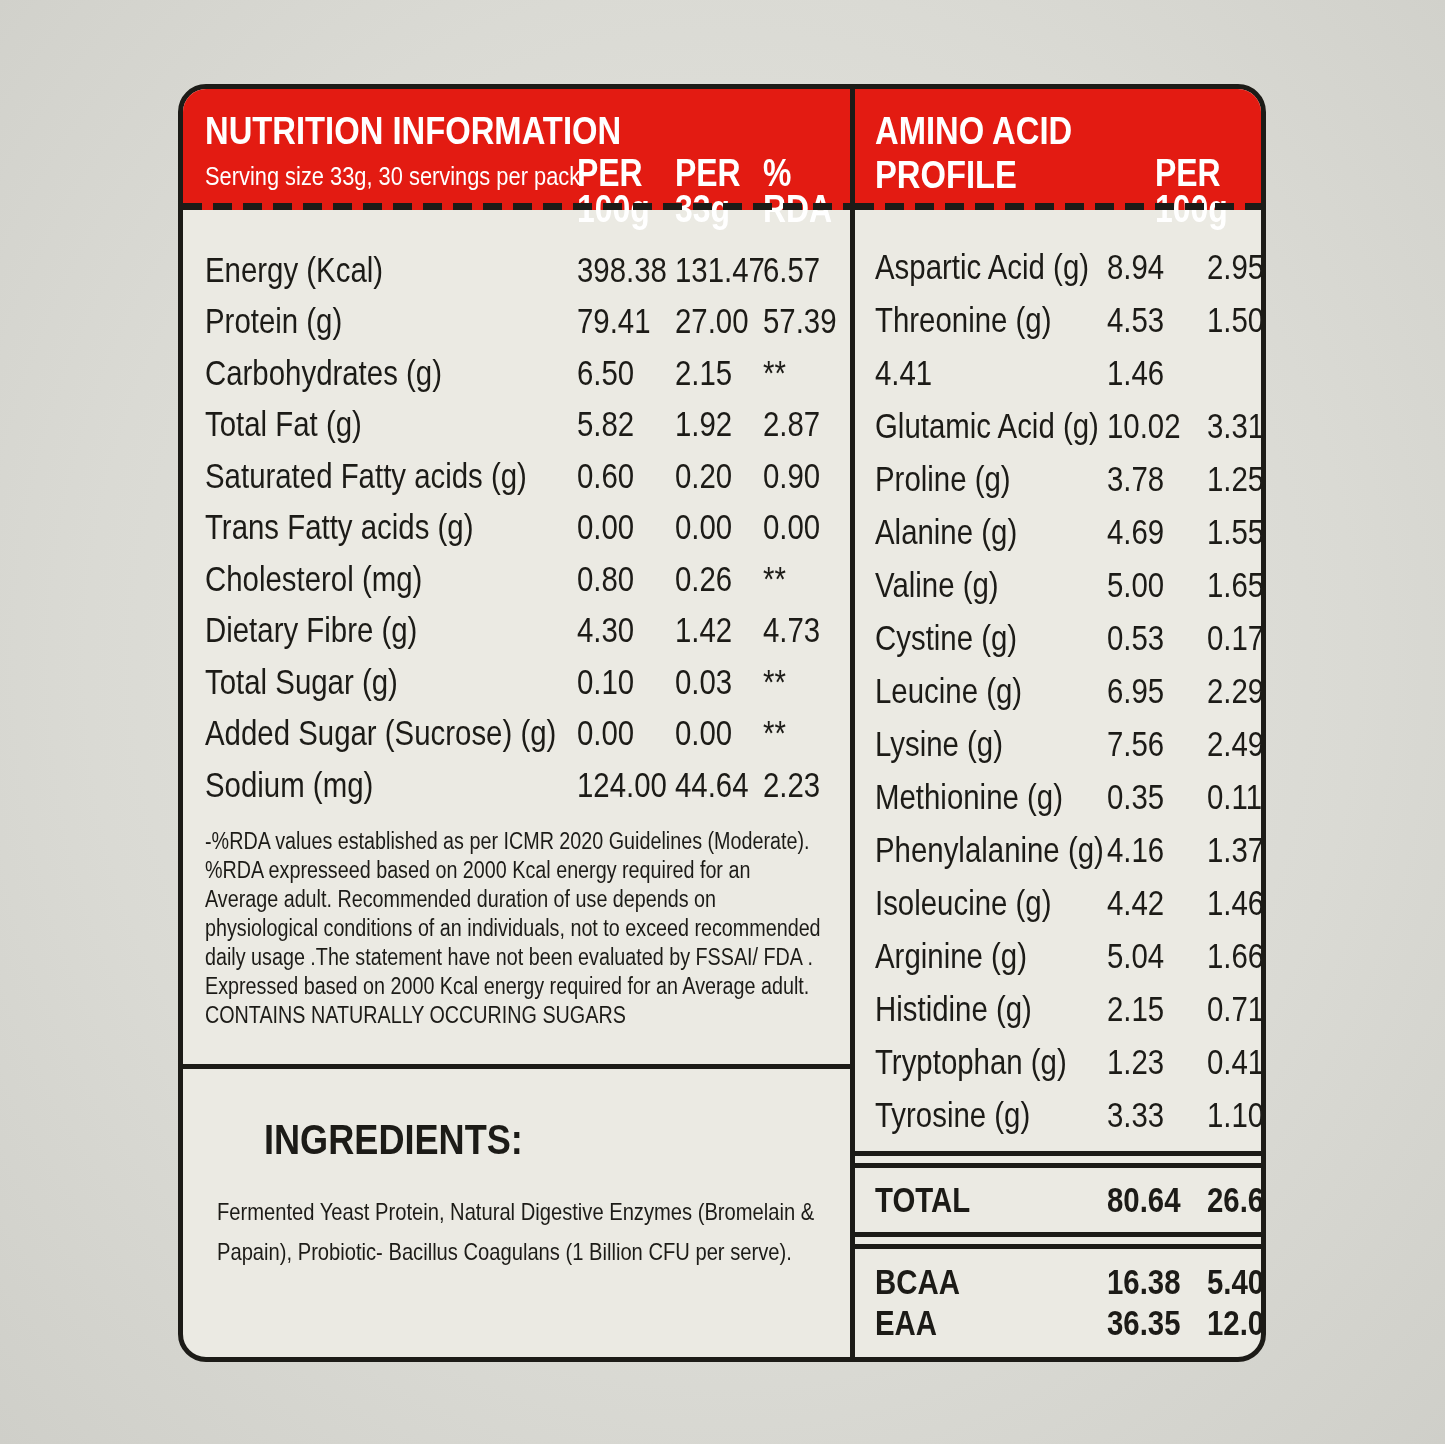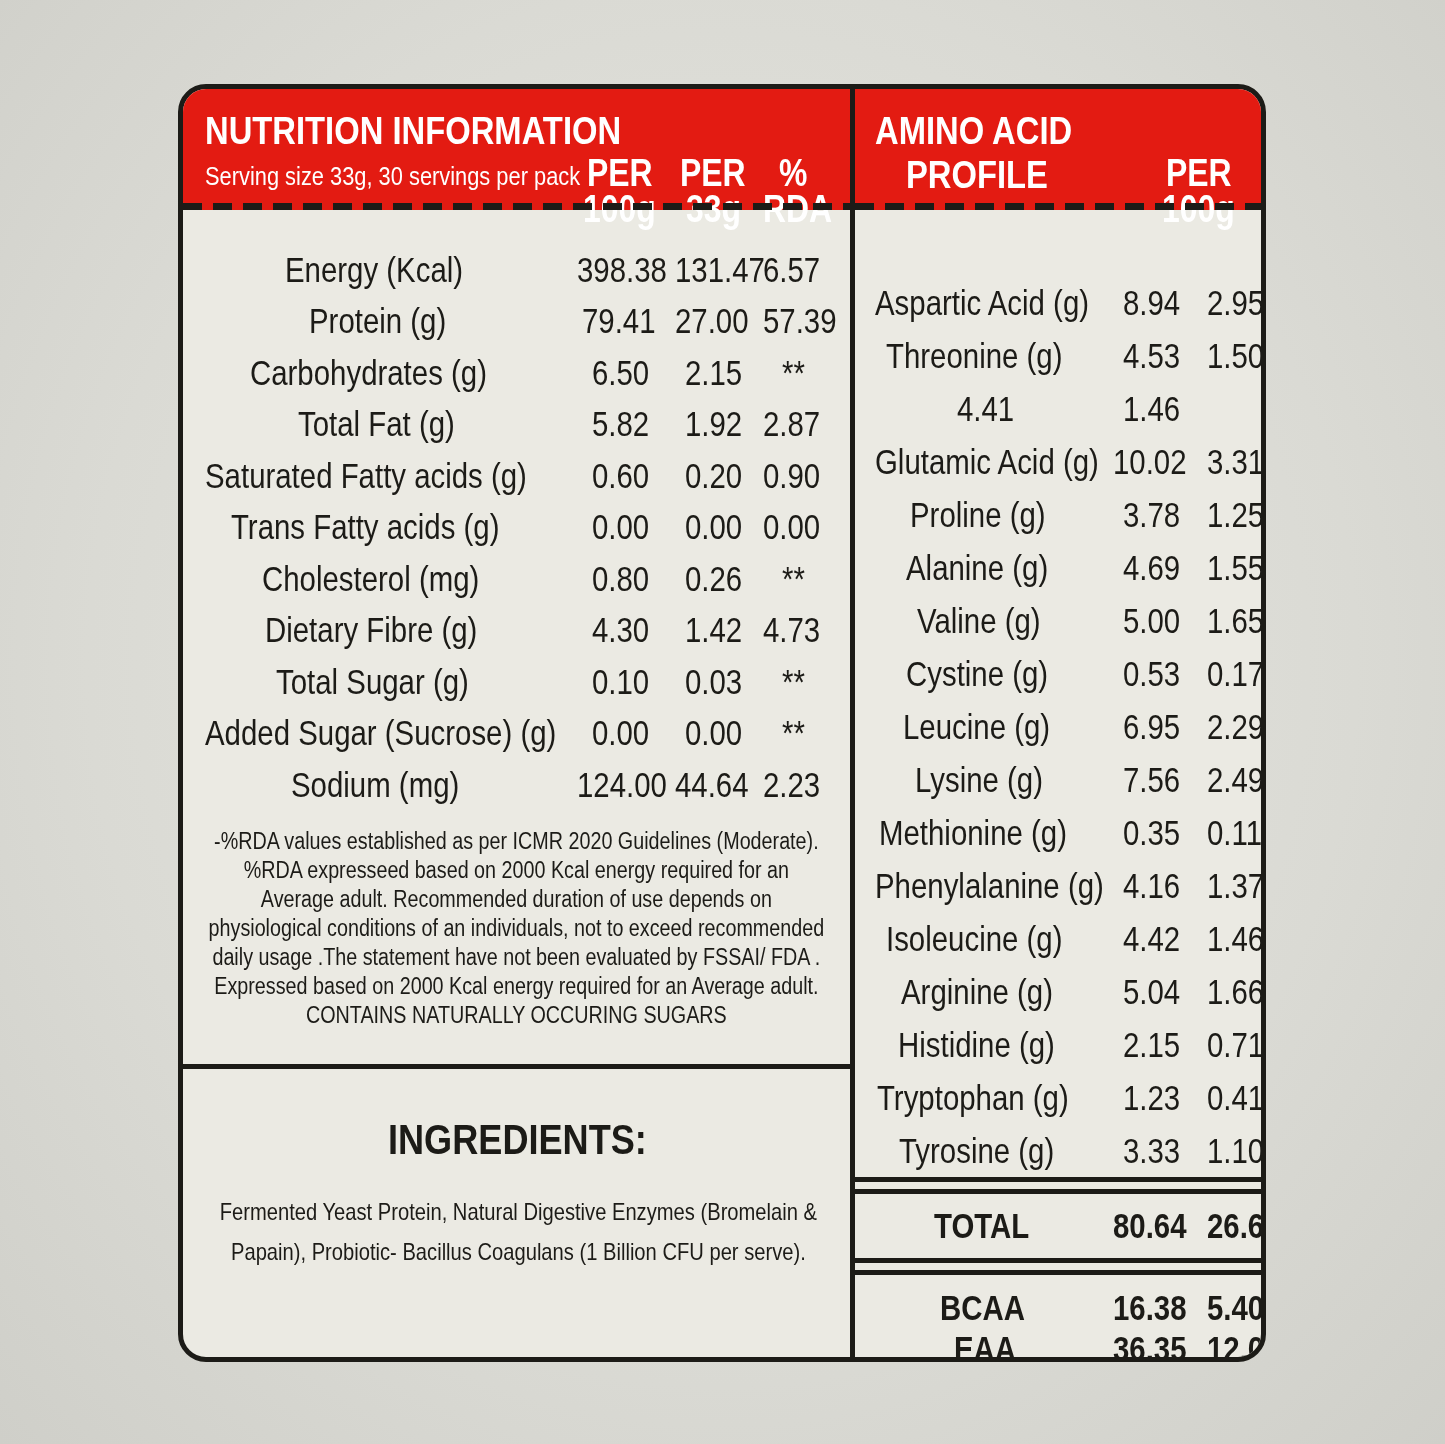--- a/index.html
+++ b/index.html
@@ -9,21 +9,21 @@
   }
   *{box-sizing:border-box;}
   html,body{margin:0;padding:0;}
   body{
     width:1445px;height:1444px;
     font-family:"Liberation Sans","DejaVu Sans",sans-serif;
     color:var(--ink);
     background:radial-gradient(ellipse at 50% 46%, #e7e7e1 0%, #dadad4 62%, #cfcfc9 100%);
     overflow:hidden;
   }
-  .stage{position:relative;width:1445px;height:1444px;text-align:center;}
+  .stage{position:relative;width:1445px;height:1444px;}
 
   .panel{
     position:absolute;left:178px;top:84px;width:1088px;height:1278px;
     border:5px solid var(--ink);border-radius:28px;overflow:hidden;
     background:var(--panel);
     display:grid;grid-template-columns:667px 1fr;
   }
   .col{display:flex;flex-direction:column;min-width:0;}
   .col-right{border-left:5px solid var(--ink);}
 
@@ -54,21 +54,21 @@
   .cell{overflow:visible;min-width:0;}
 
   .disclaimer{padding:16px 22px 34px;font-size:23.5px;line-height:29px;}
   .left-top{border-bottom:5px solid var(--ink);flex:none;}
 
   .ingredients{flex:1;padding:46px 30px 0 34px;}
   .ing-title{font-size:43px;font-weight:bold;margin-left:47px;}
   .ing-body{margin-top:28px;font-size:24px;line-height:40px;}
 
   
-  .atable{padding:30px 20px 0;flex:1;border-bottom:5px solid var(--ink);margin-top:36px;}
+  .atable{padding:30px 20px 0;flex:1;border-bottom:5px solid var(--ink);}
   .gap{height:7px;flex:none;}
   .total-box{flex:none;border-top:5px solid var(--ink);border-bottom:5px solid var(--ink);padding:9px 20px;}
   .total-box .arow{height:46px;font-weight:bold;font-size:35px;}
   .bcaa-box{flex:none;border-top:5px solid var(--ink);padding:12px 20px 14px;}
   .bcaa-box .arow{height:41px;font-weight:bold;font-size:35px;}
 </style>
 </head>
 <body>
 
 <div class="stage">

